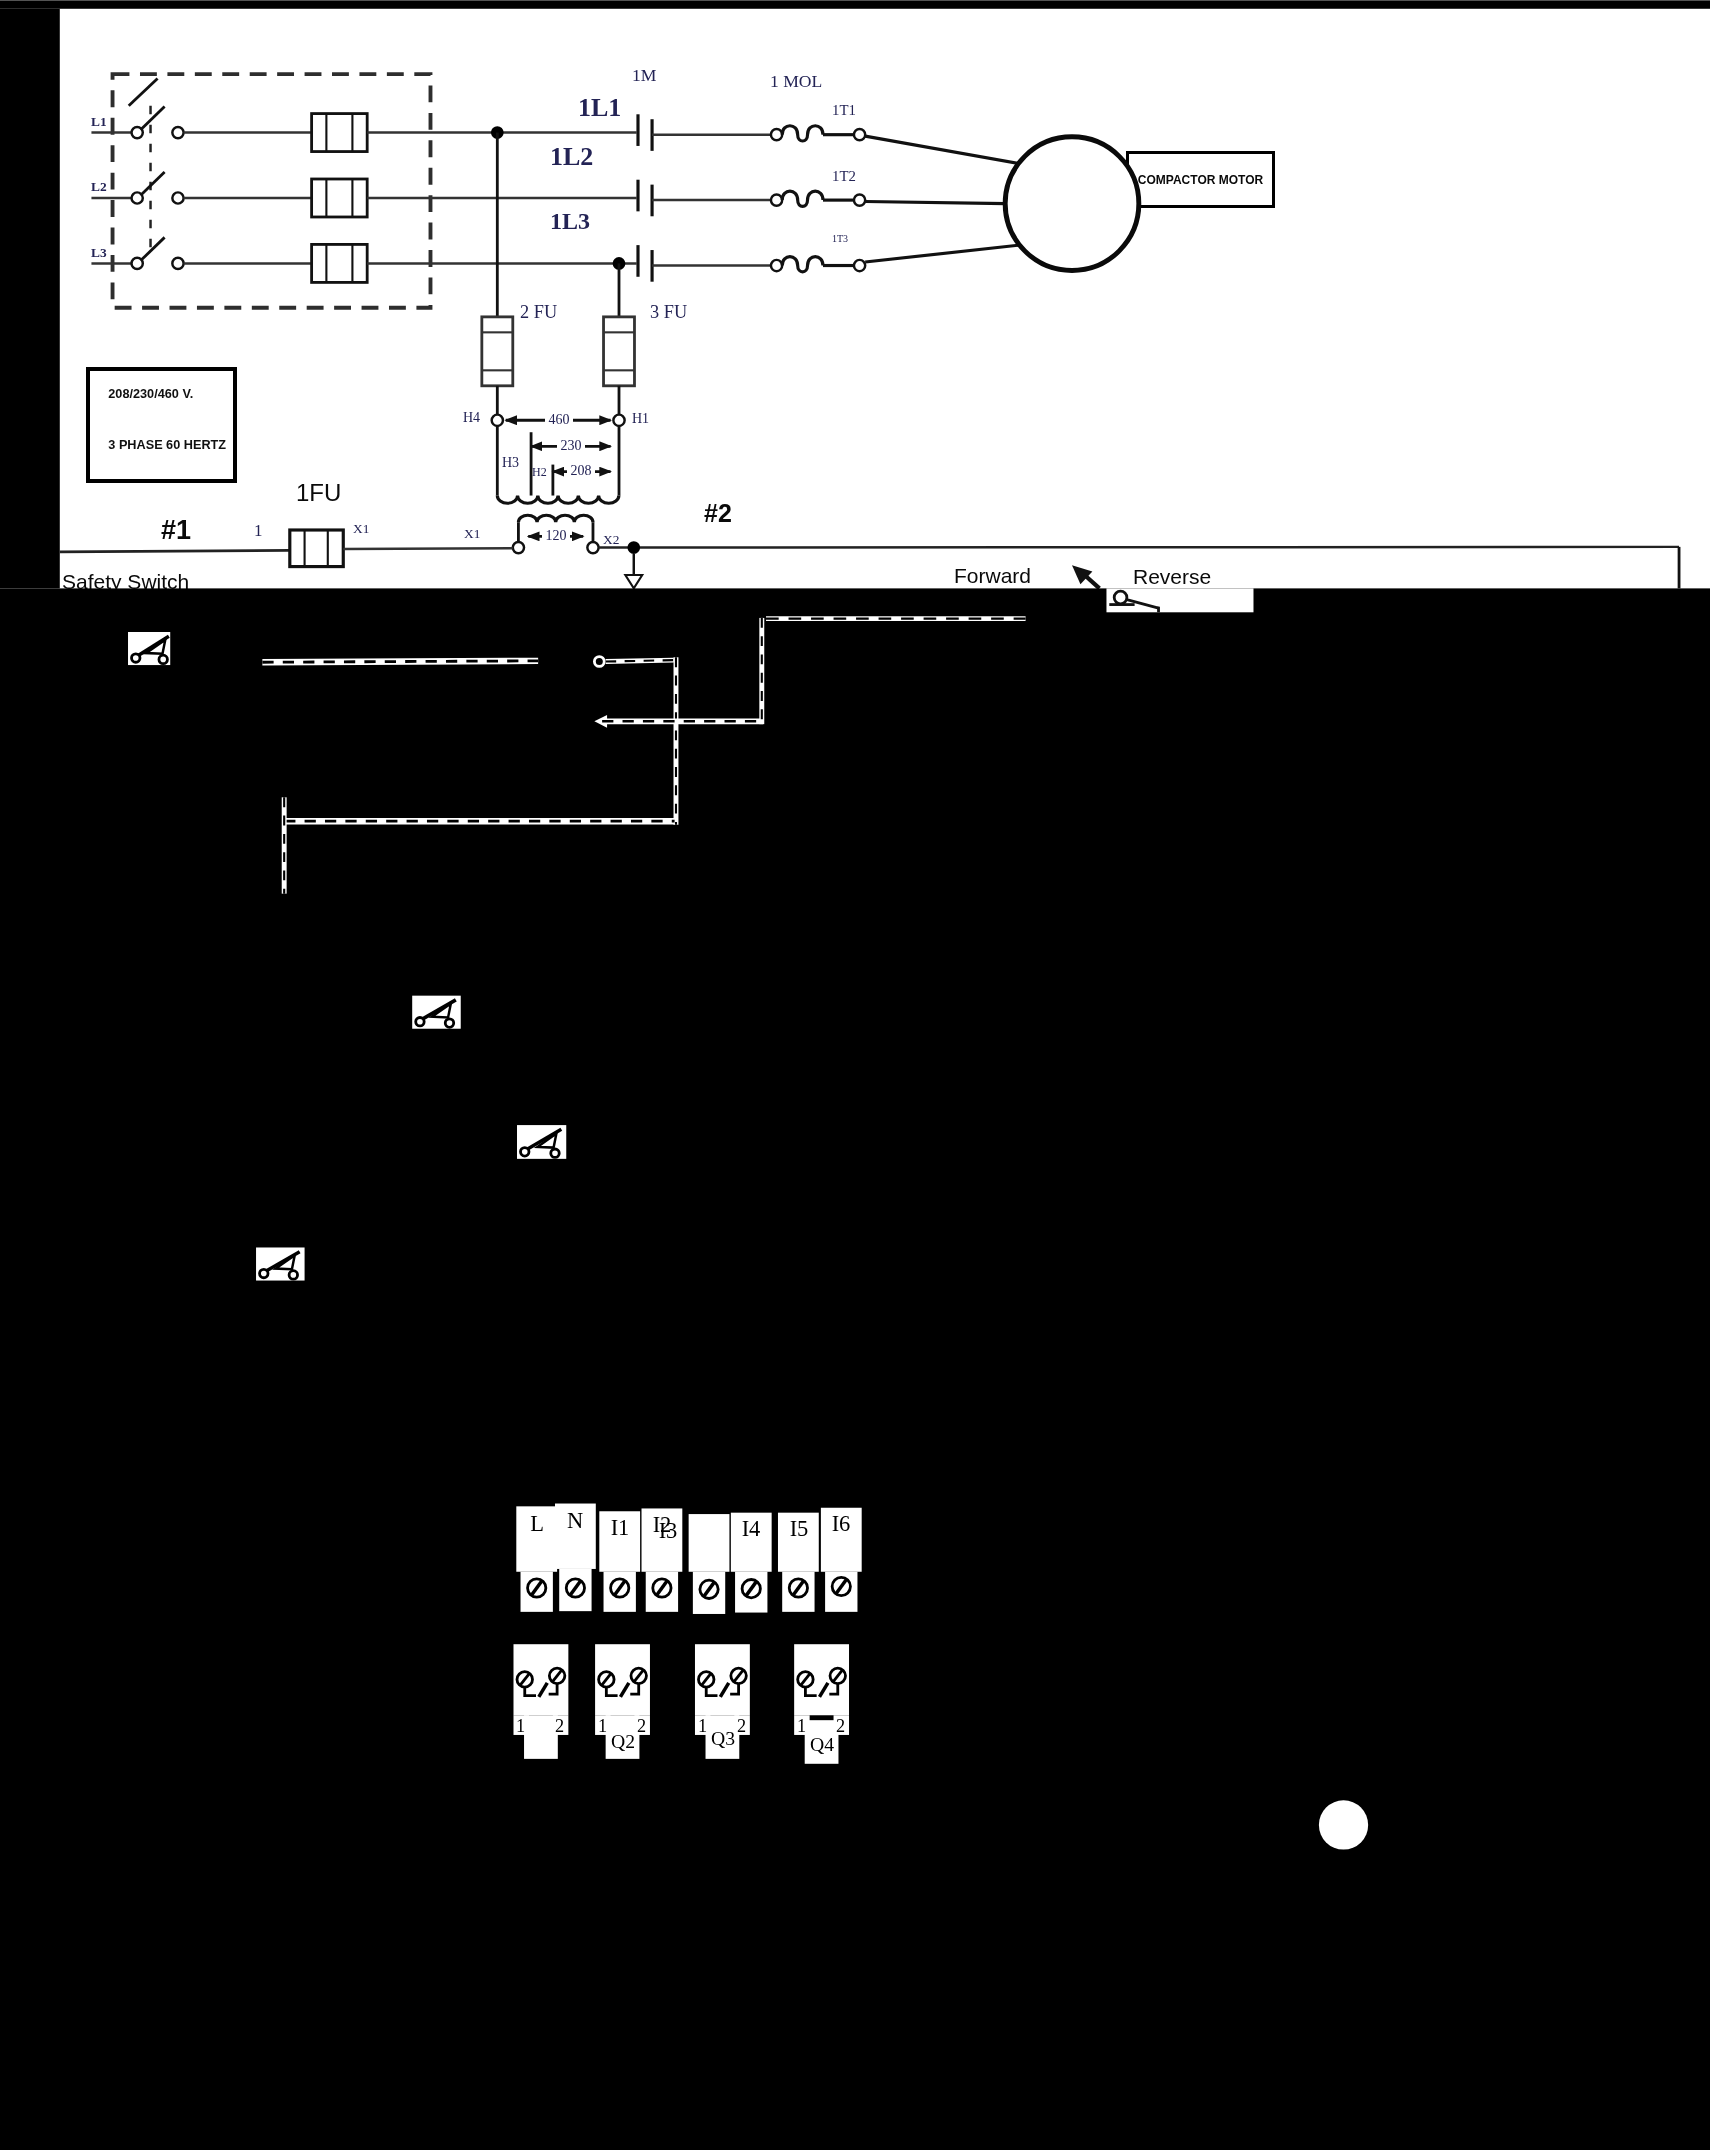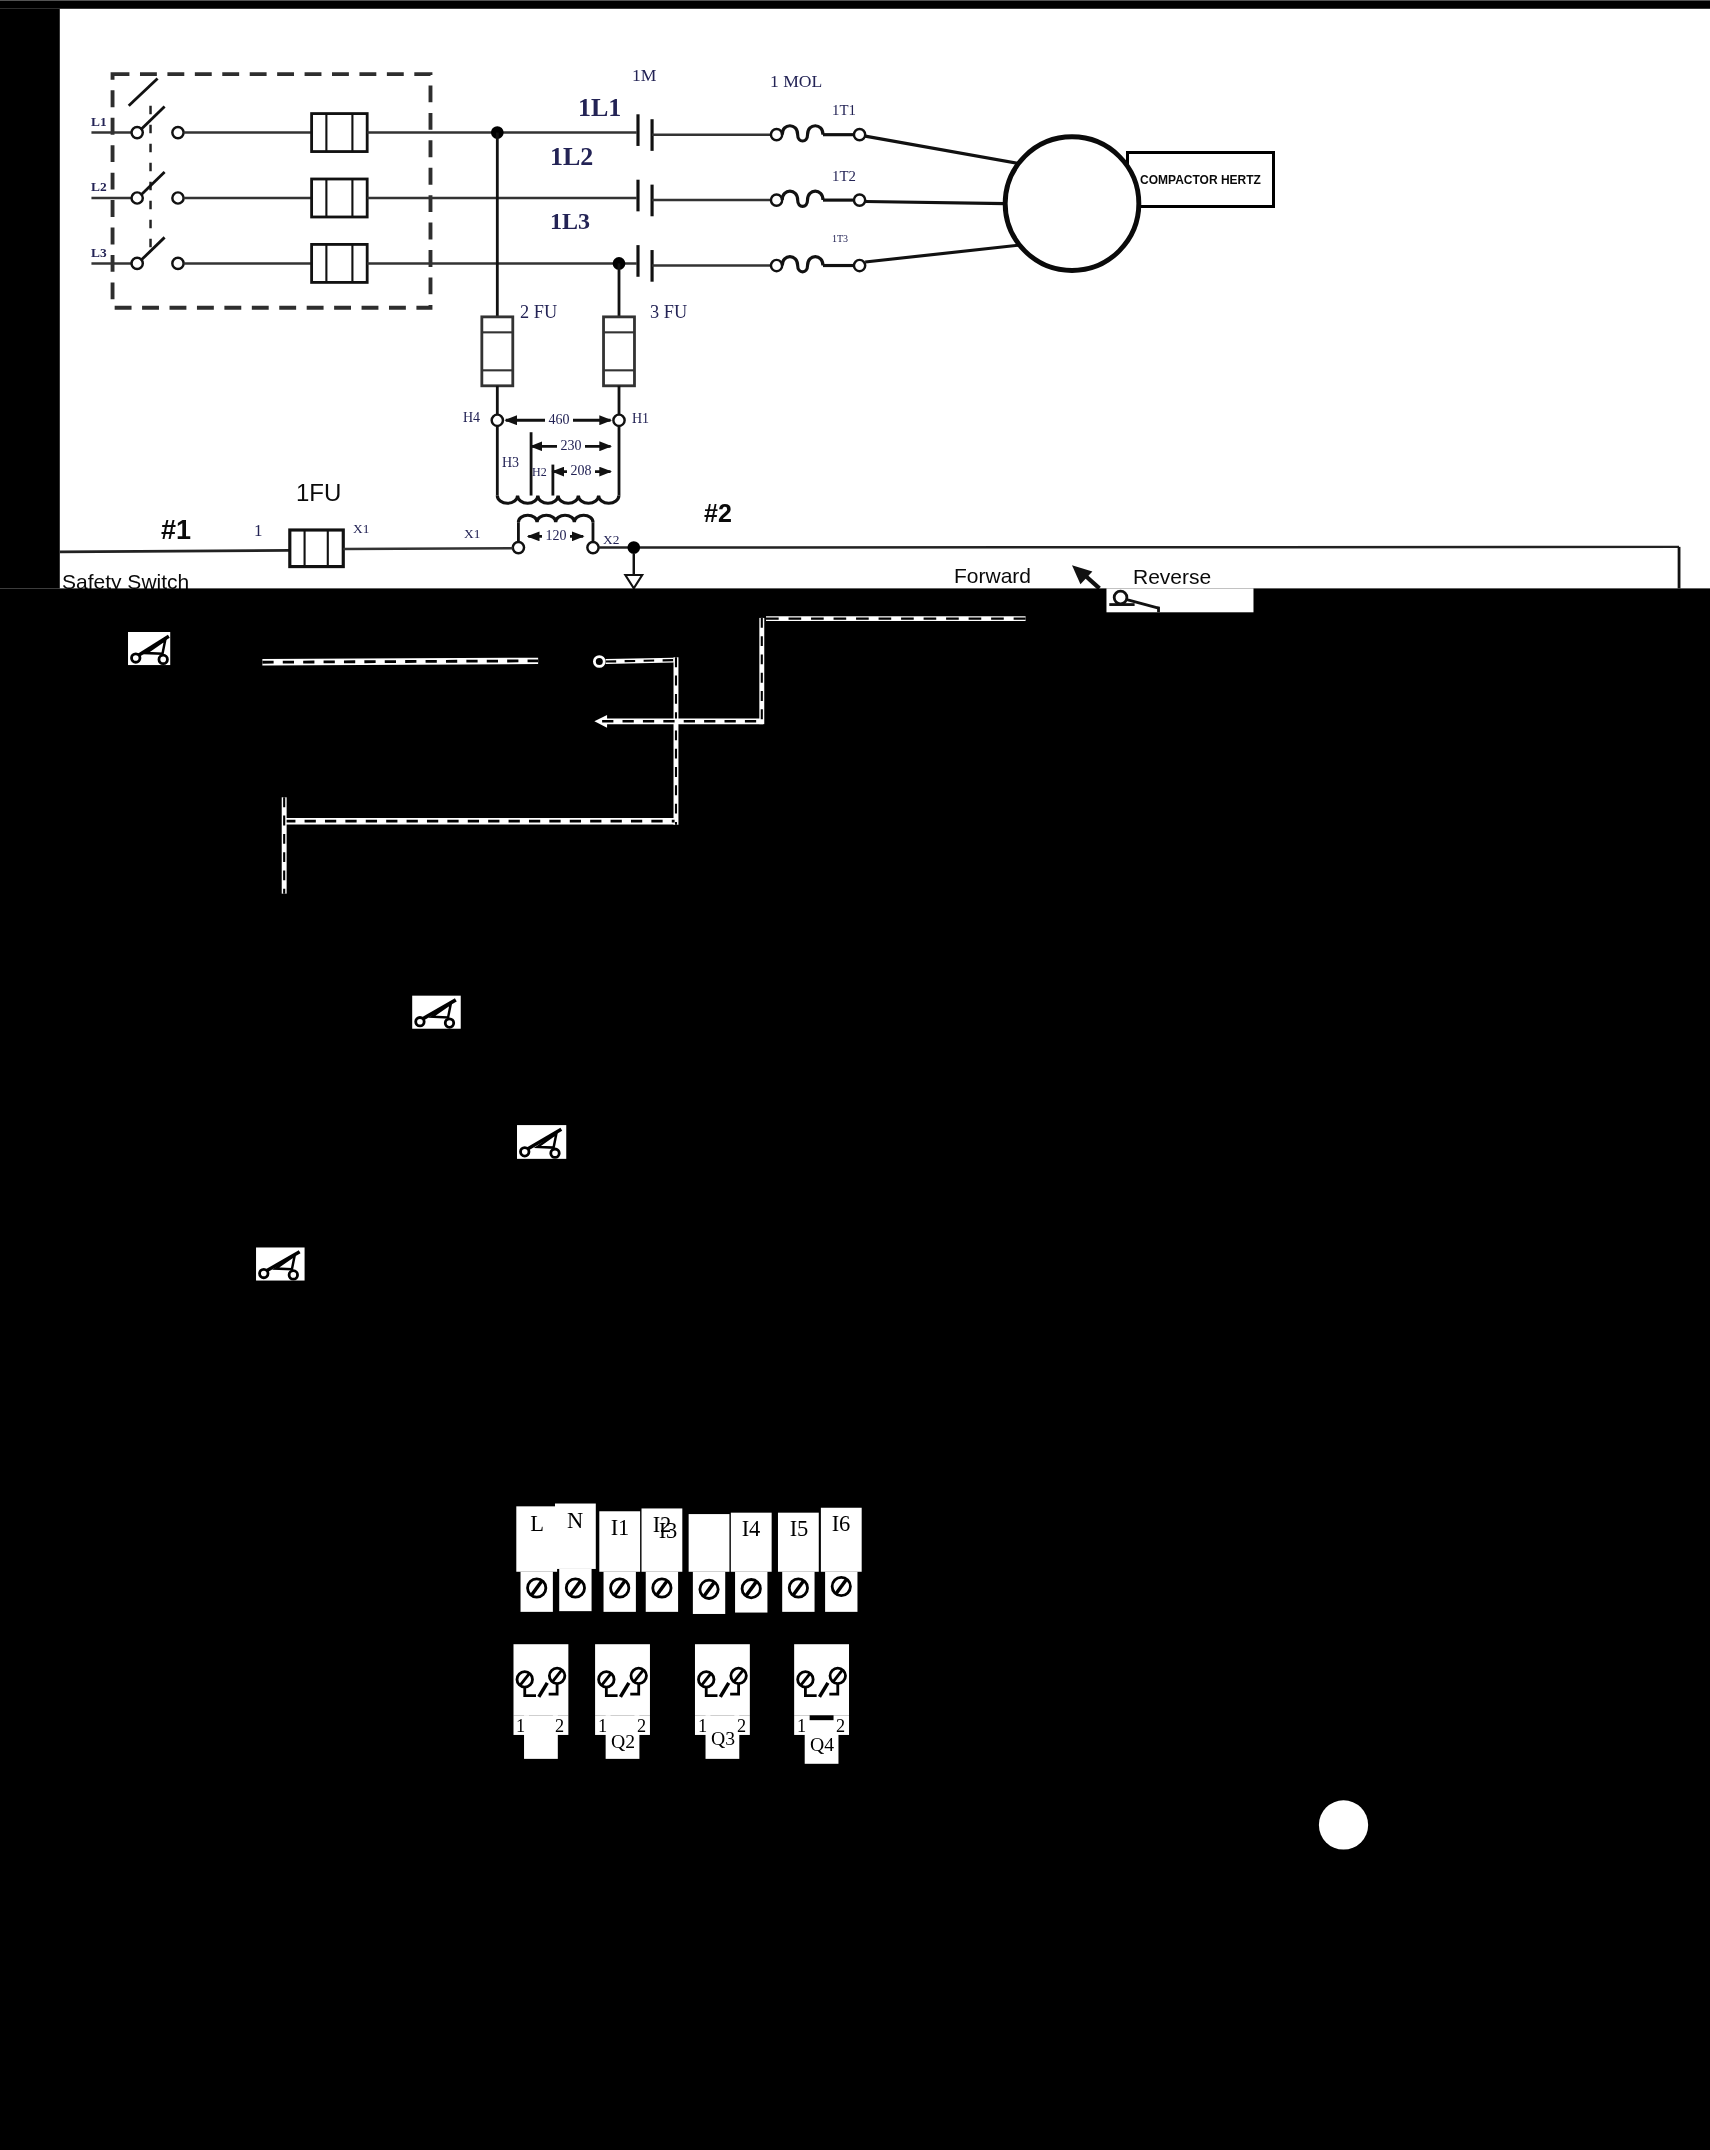--- a/index.html
+++ b/index.html
@@ -34,23 +34,27 @@
 
   <div class="lbl ser" style="left:632px;top:67px;font-size:17.6px;">1M</div>
   <div class="lbl ser" style="left:770px;top:73px;font-size:17.6px;">1 MOL</div>
 
   <div class="lbl ser" style="left:832px;top:103px;font-size:14.8px;">1T1</div>
   <div class="lbl ser" style="left:832px;top:169px;font-size:14.8px;">1T2</div>
   <div class="lbl ser" style="left:832px;top:234px;font-size:10px;">1T3</div>
 
   <div class="lbl san ctr" style="left:1072px;top:206px;font-size:38px;">M</div>
   <div class="mbox" style="left:1126px;top:151px;width:143px;height:51px;">
-    <span class="san b" style="font-size:12px;">COMPACTOR HERTZ</span>
+    <span class="san b" style="font-size:12px;">COMPACTOR MOTOR</span>
   </div>
 
+  <div class="box" style="left:86px;top:367px;width:143px;height:108px;">
+    <div class="lbl san b" style="left:18.3px;top:17px;font-size:12.7px;color:#111;">208/230/460 V.</div>
+    <div class="lbl san b" style="left:18.3px;top:68px;font-size:12.7px;color:#111;">3 PHASE 60 HERTZ</div>
+  </div>
 
   <div class="lbl ser" style="left:520px;top:303px;font-size:18.3px;">2 FU</div>
   <div class="lbl ser" style="left:650px;top:303px;font-size:18.3px;">3 FU</div>
 
   <div class="lbl ser" style="left:463px;top:411px;font-size:14px;">H4</div>
   <div class="lbl ser" style="left:632px;top:412px;font-size:14px;">H1</div>
   <div class="lbl ser" style="left:502px;top:456px;font-size:14px;">H3</div>
   <div class="lbl ser" style="left:532px;top:466px;font-size:12px;">H2</div>
   <div class="lbl ser" style="left:464px;top:527px;font-size:13.4px;">X1</div>
   <div class="lbl ser" style="left:603px;top:533px;font-size:13.4px;">X2</div>

